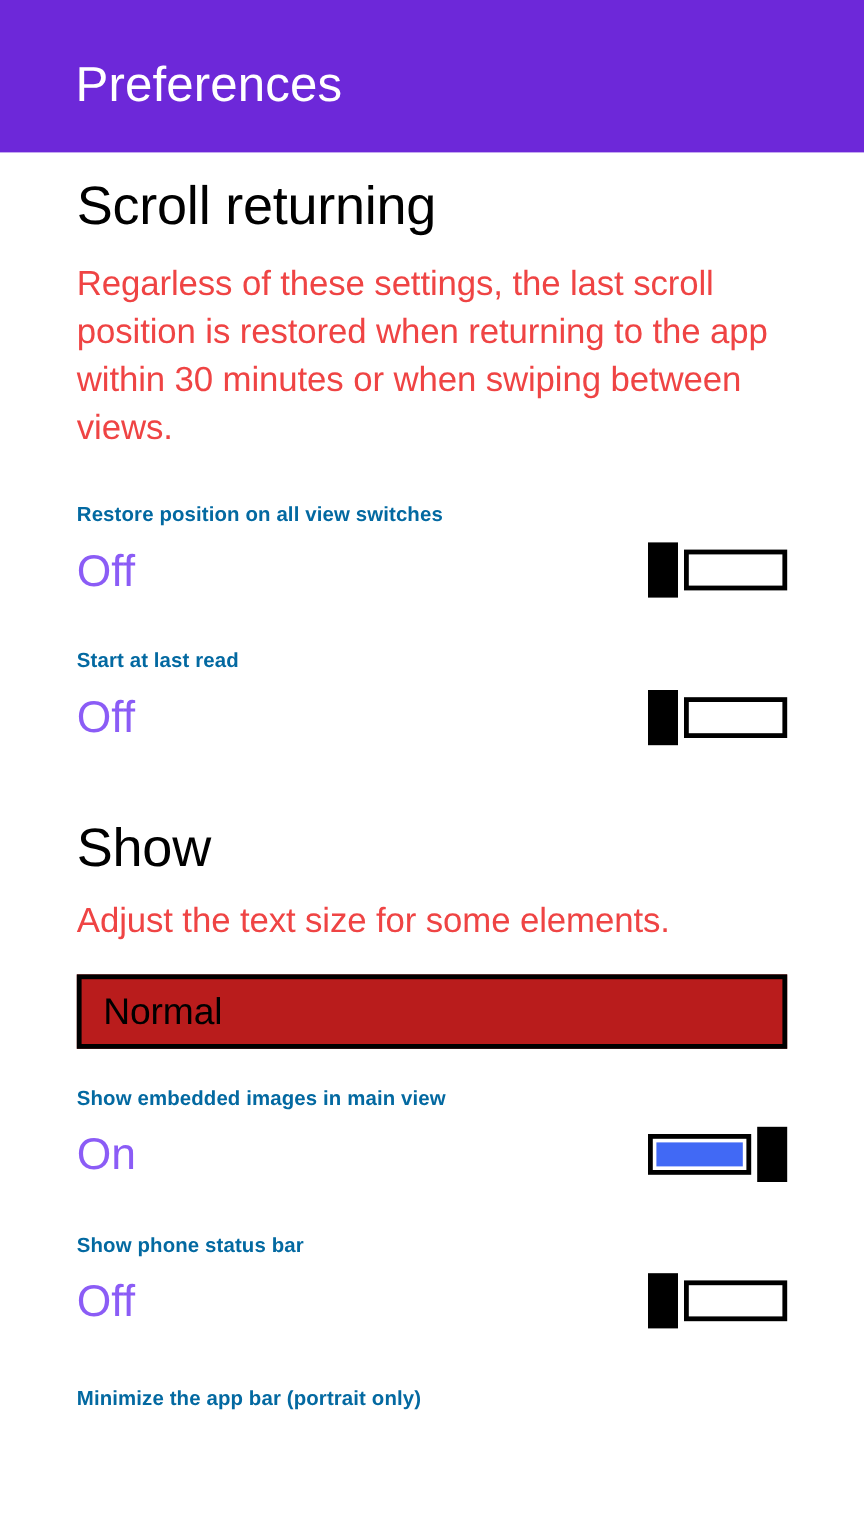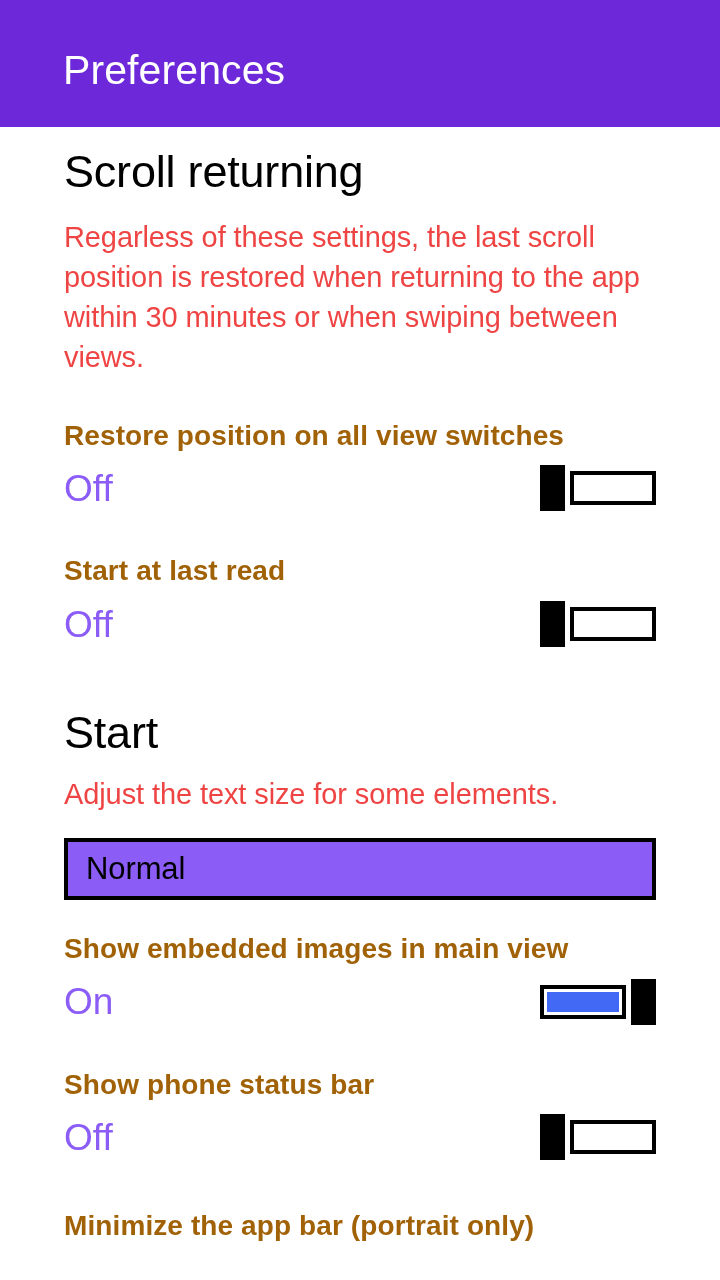--- a/index.html
+++ b/index.html
@@ -85,25 +85,25 @@
     margin-top: 18px;
     white-space: nowrap;
   }
 
   
   .setting {
     margin-top: 42px;
   }
 
   .setting-label {
-    font-size: 28px;
+    font-size: 17px;
     font-weight: 700;
     letter-spacing: 0.1px;
     line-height: 1.2;
-    color: #a16207;
+    color: #0369a1;
     white-space: nowrap;
   }
 
   .setting-row {
     margin-top: 8px;
     display: flex;
     align-items: center;
     justify-content: space-between;
     height: 56px;
   }
@@ -160,21 +160,21 @@
   .toggle.on .track { left: 0; }
   .toggle.on .fill  { left: 7px; }
   .toggle.on .thumb { left: 91px; }
 
   
   .select-box {
     margin-top: 24px;
     width: 592px;
     height: 62px;
     border: 4px solid #000000;
-    background: #8b5cf6;
+    background: #b91c1c;
     display: flex;
     align-items: center;
     padding: 0 0 0 18px;
     cursor: pointer;
   }
 
   .select-value {
     font-size: 31px;
     font-weight: 400;
     line-height: 1;
@@ -224,21 +224,21 @@
       <div class="setting-row">
         <div class="setting-value">Off</div>
         <div class="toggle off">
           <span class="track"></span>
 
           <span class="thumb"></span>
         </div>
       </div>
     </div>
 
-    <div class="section-heading section-view">Start</div>
+    <div class="section-heading section-view">Show</div>
 
     <div class="section-desc single">Adjust the text size for some elements.</div>
 
     <div class="select-box">
       <span class="select-value">Normal</span>
     </div>
 
     <div class="setting after-select">
       <div class="setting-label">Show embedded images in main view</div>
       <div class="setting-row">

